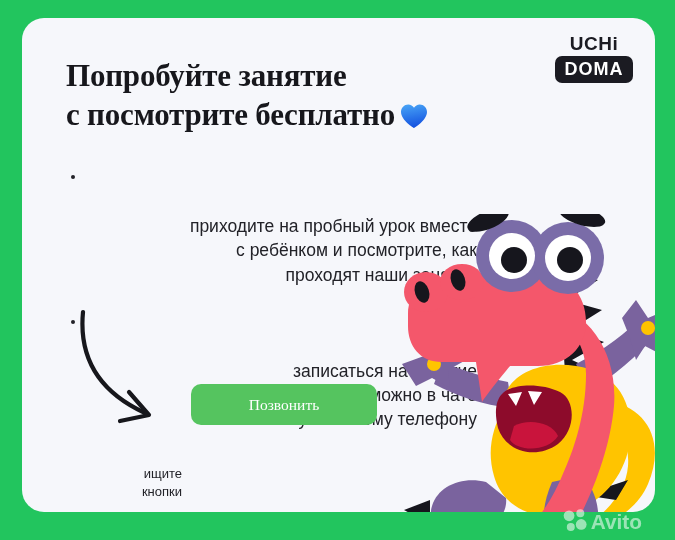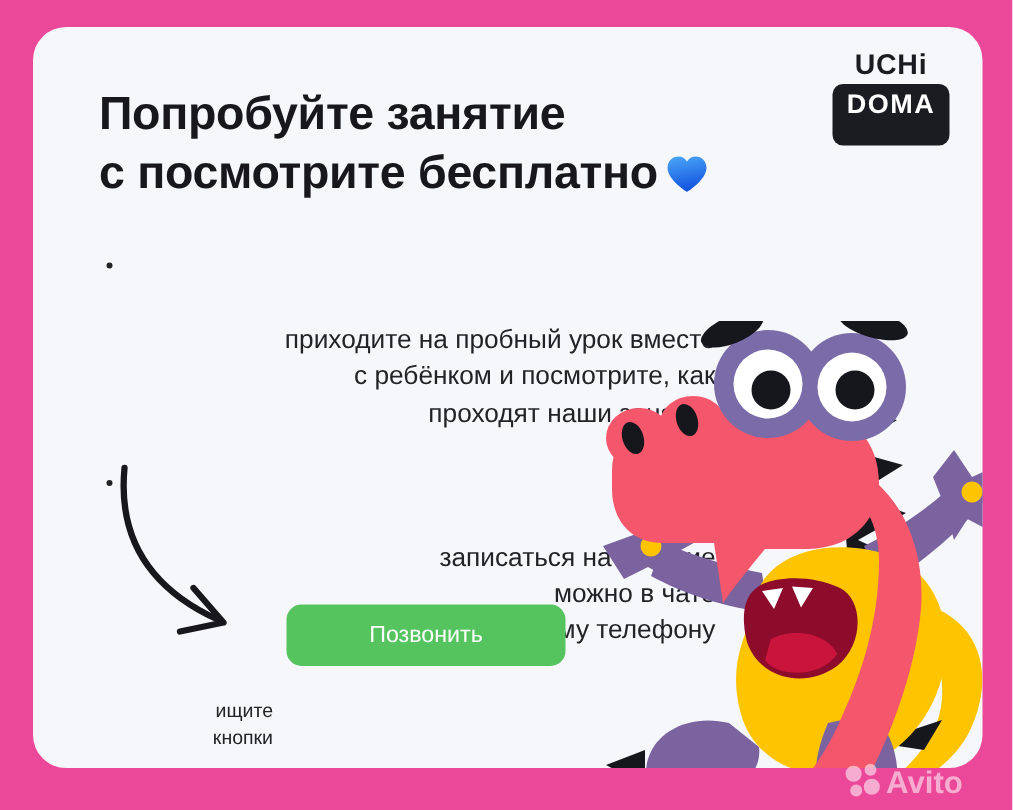--- a/index.html
+++ b/index.html
@@ -10,21 +10,21 @@
     width: 675px;
     height: 540px;
     overflow: hidden;
     font-family: "Liberation Sans", "DejaVu Sans", sans-serif;
   }
 
   #ad-banner {
     position: relative;
     width: 675px;
     height: 540px;
-    background: #ec4899;
+    background: #22c55e;
     overflow: hidden;
   }
 
   
   #card {
     position: absolute;
     left: 22px;
     top: 18px;
     width: 633px;
     height: 494px;
@@ -51,34 +51,35 @@
     margin-bottom: 3px;
   }
   #logo-bottom {
     display: block;
     background: #1b1b22;
     color: #ffffff;
     font-size: 18px;
     font-weight: 700;
     letter-spacing: 1px;
     border-radius: 7px;
-    padding: 4px 6px 19px;
+    padding: 4px 6px 5px;
   }
 
   
   #headline {
     position: absolute;
     left: 44px;
     top: 38px;
     width: 470px;
     font-size: 31px;
     font-weight: 700;
     line-height: 1.26;
     color: #17171c;
     letter-spacing: -0.2px;
+    font-family: Liberation Serif, serif;
   }
   .heart-svg { vertical-align: -4px; margin-left: 5px; }
 
   
   #bullets {
     position: absolute;
     left: 45px;
     top: 148px;
     width: 410px;
   }
@@ -125,25 +126,24 @@
 
   
   .cta {
     position: absolute;
     left: 169px;
     width: 186px;
     height: 41px;
     border: none;
     border-radius: 10px;
     color: #ffffff;
-    font-family: Liberation Sans, sans-serif;
+    font-family: Liberation Serif, serif;
     font-size: 15.5px;
     cursor: pointer;
     padding: 0;
-    margin-top: 19px;
   }
   #btn-call  { top: 366px; background: #55c45f; }
   #btn-write { top: 423px; background: #4aa8ef; }
 
   
   #mascot {
     position: absolute;
     left: 368px;
     top: 196px;
     width: 300px;

